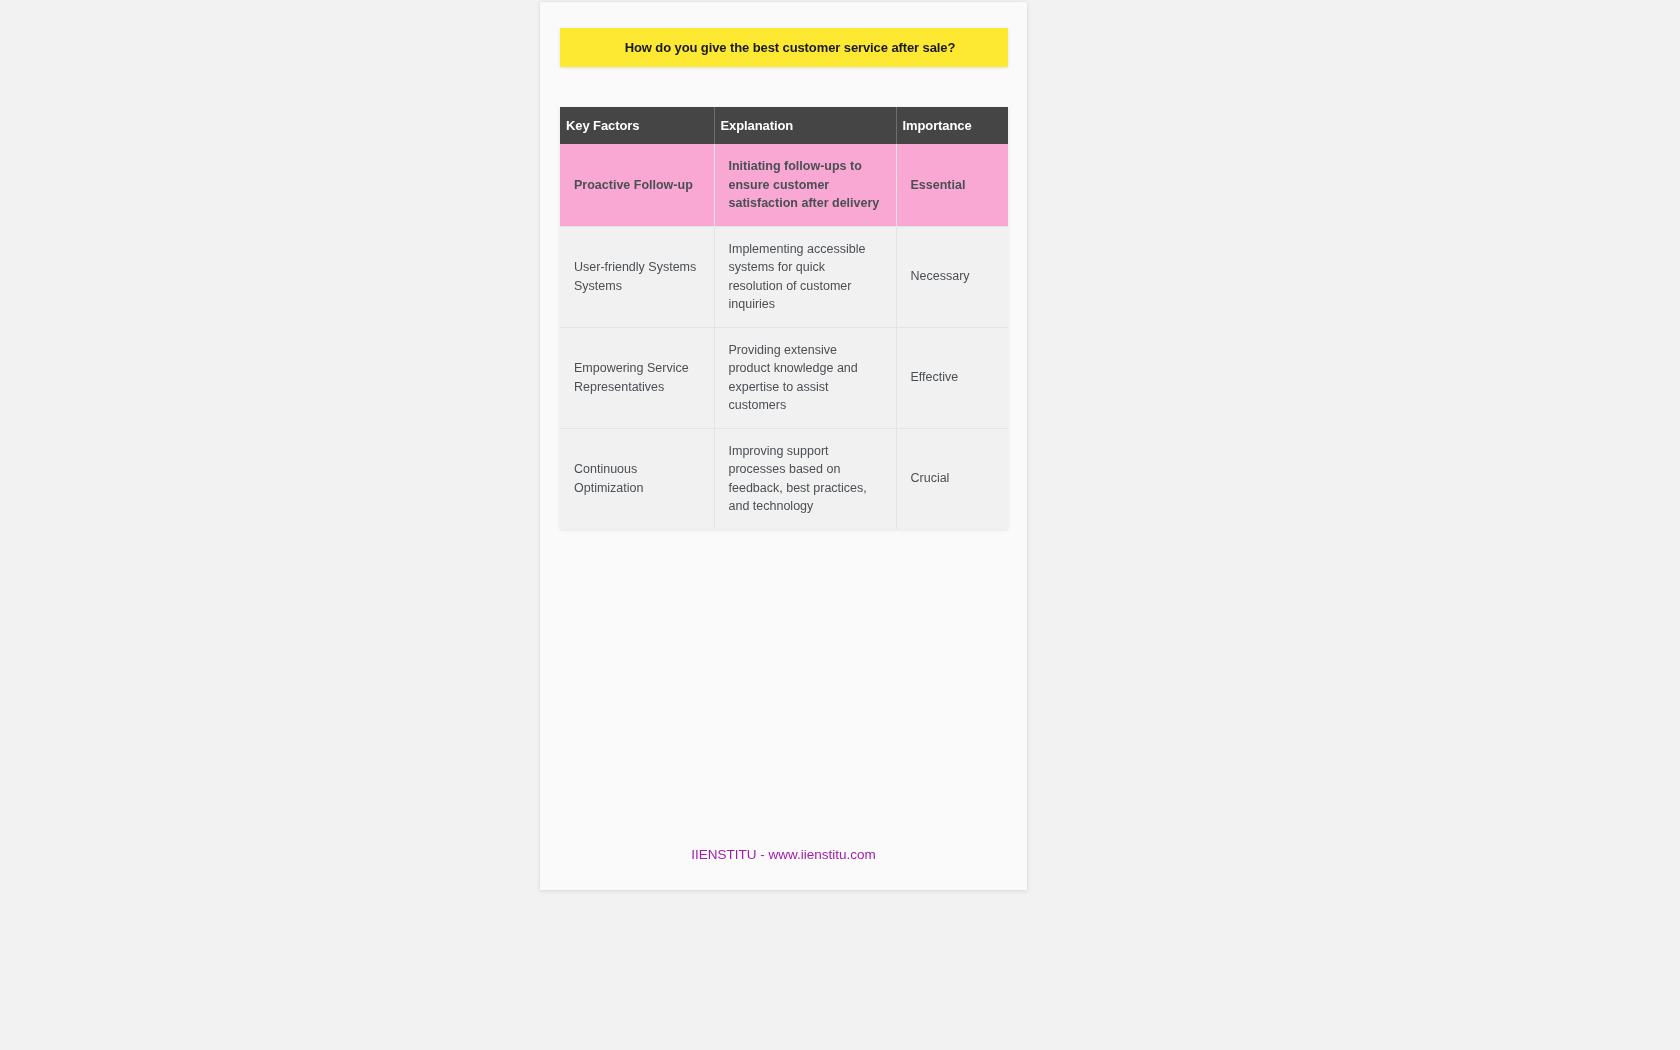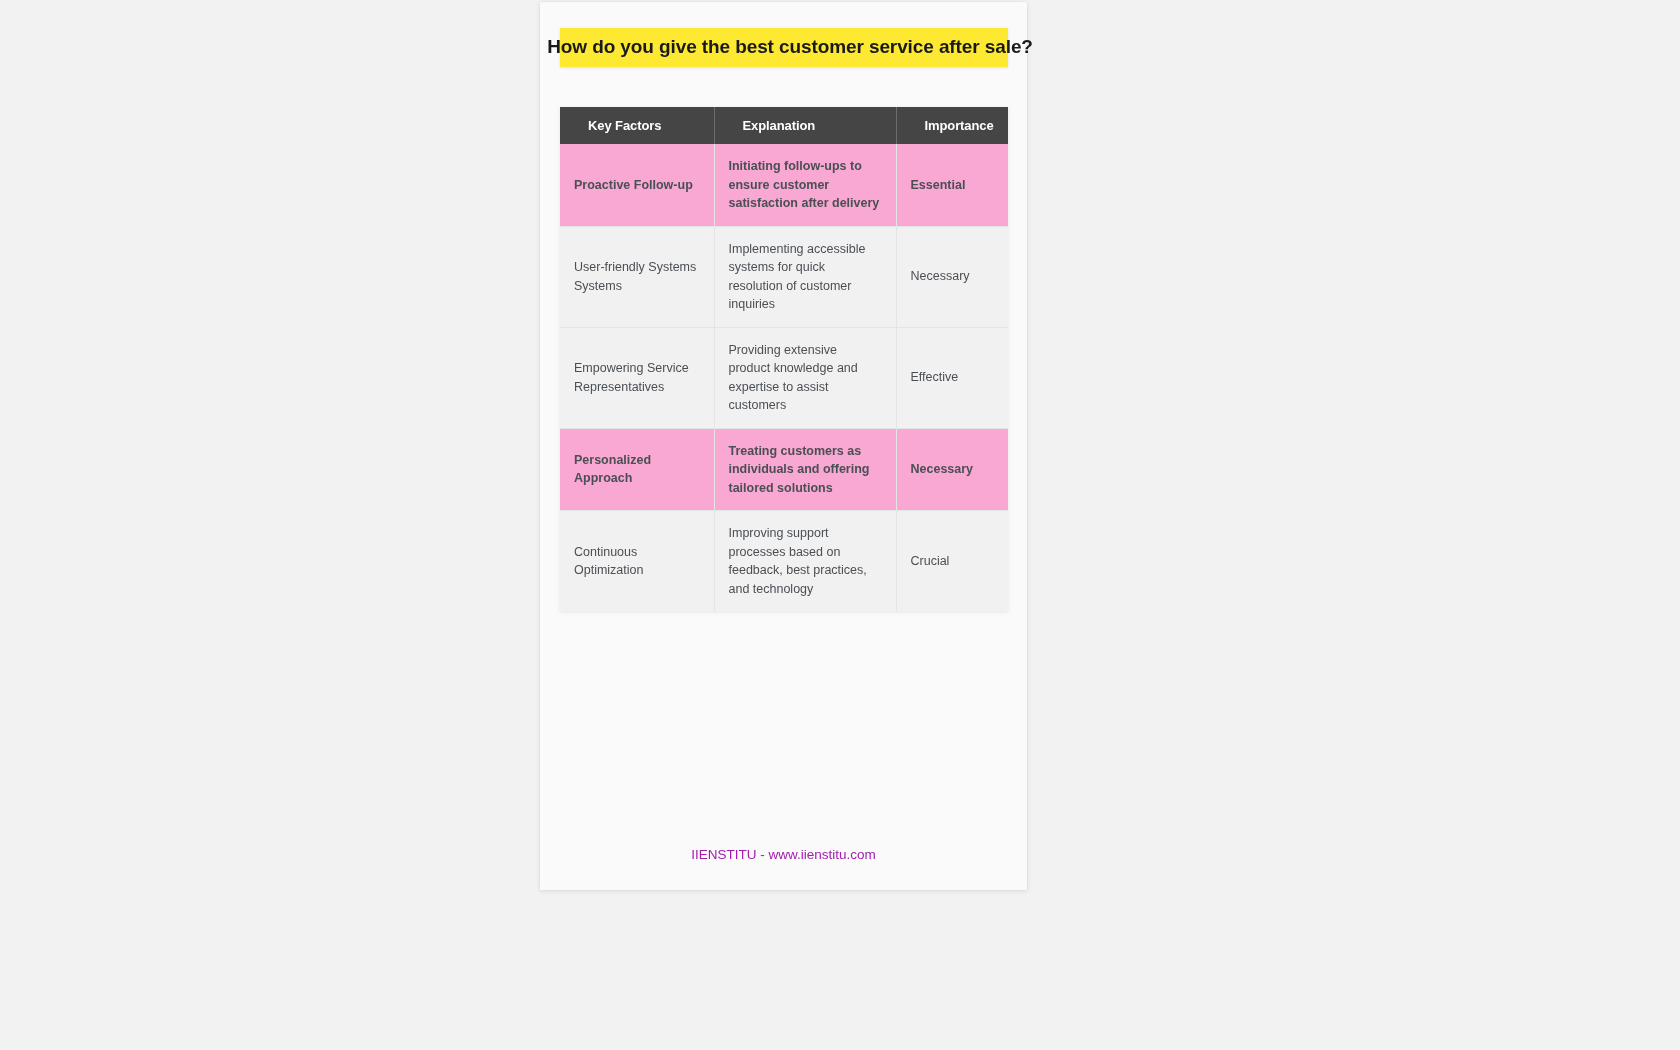--- a/index.html
+++ b/index.html
@@ -39,21 +39,21 @@
     width: 448px;
     height: 39px;
     background: #fde832;
     display: flex;
     align-items: center;
     justify-content: center;
     box-shadow: 0 1px 3px rgba(0,0,0,0.10);
     box-sizing: border-box;
   }
   .banner-text {
-    font-size: 19px;
+    font-size: 13px;
     font-weight: bold;
     color: #1a1a1a;
     letter-spacing: -0.1px;
     text-align: center;
     line-height: 1.2;
     white-space: nowrap;
     margin-left: 12px;
   }
 
   
@@ -69,21 +69,21 @@
     border-collapse: collapse;
     width: 448px;
     table-layout: fixed;
   }
   table.data-table th {
     background: #454545;
     color: #ffffff;
     font-size: 13px;
     font-weight: bold;
     text-align: left;
-    padding: 11px 28px;
+    padding: 11px 6px;
     border-right: 1px solid #6d6d6d;
     vertical-align: middle;
     letter-spacing: -0.1px;
   }
   table.data-table th:last-child { border-right: none; }
 
   table.data-table td {
     font-size: 12.5px;
     color: #4a4f54;
     padding: 13px 14px;
@@ -153,25 +153,20 @@
             <td>Necessary</td>
           </tr>
 
 
           <tr class="row-odd">
             <td>Empowering Service Representatives</td>
             <td>Providing extensive product knowledge and expertise to assist customers</td>
             <td>Effective</td>
           </tr>
 
-          <tr class="row-even">
-            <td>Personalized Approach</td>
-            <td>Treating customers as individuals and offering tailored solutions</td>
-            <td>Necessary</td>
-          </tr>
 
           <tr class="row-odd">
             <td>Continuous Optimization</td>
             <td>Improving support processes based on feedback, best practices, and technology</td>
             <td>Crucial</td>
           </tr>
 
         </tbody>
       </table>
     </div>

